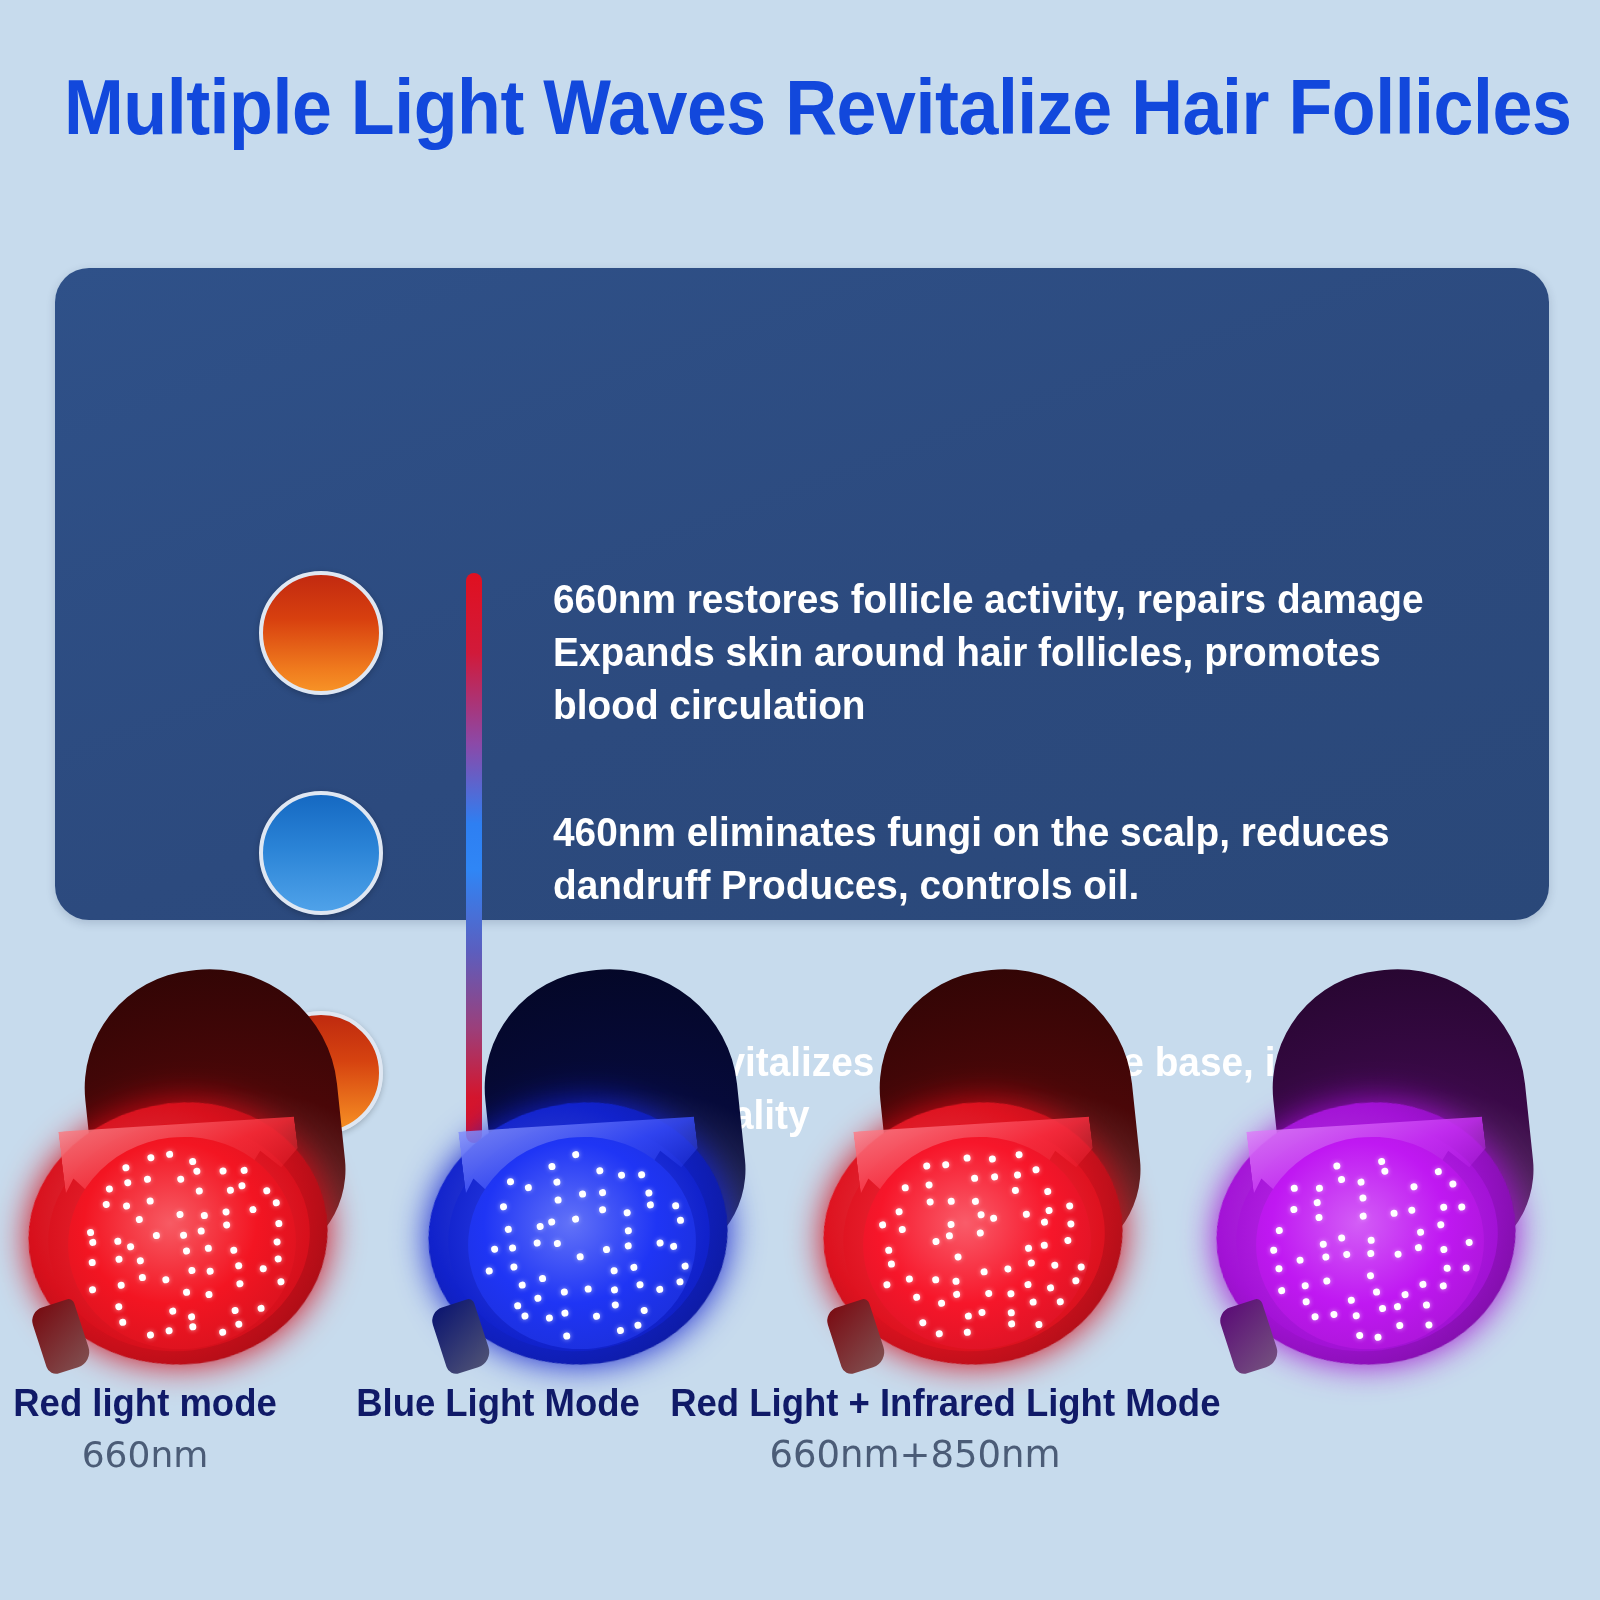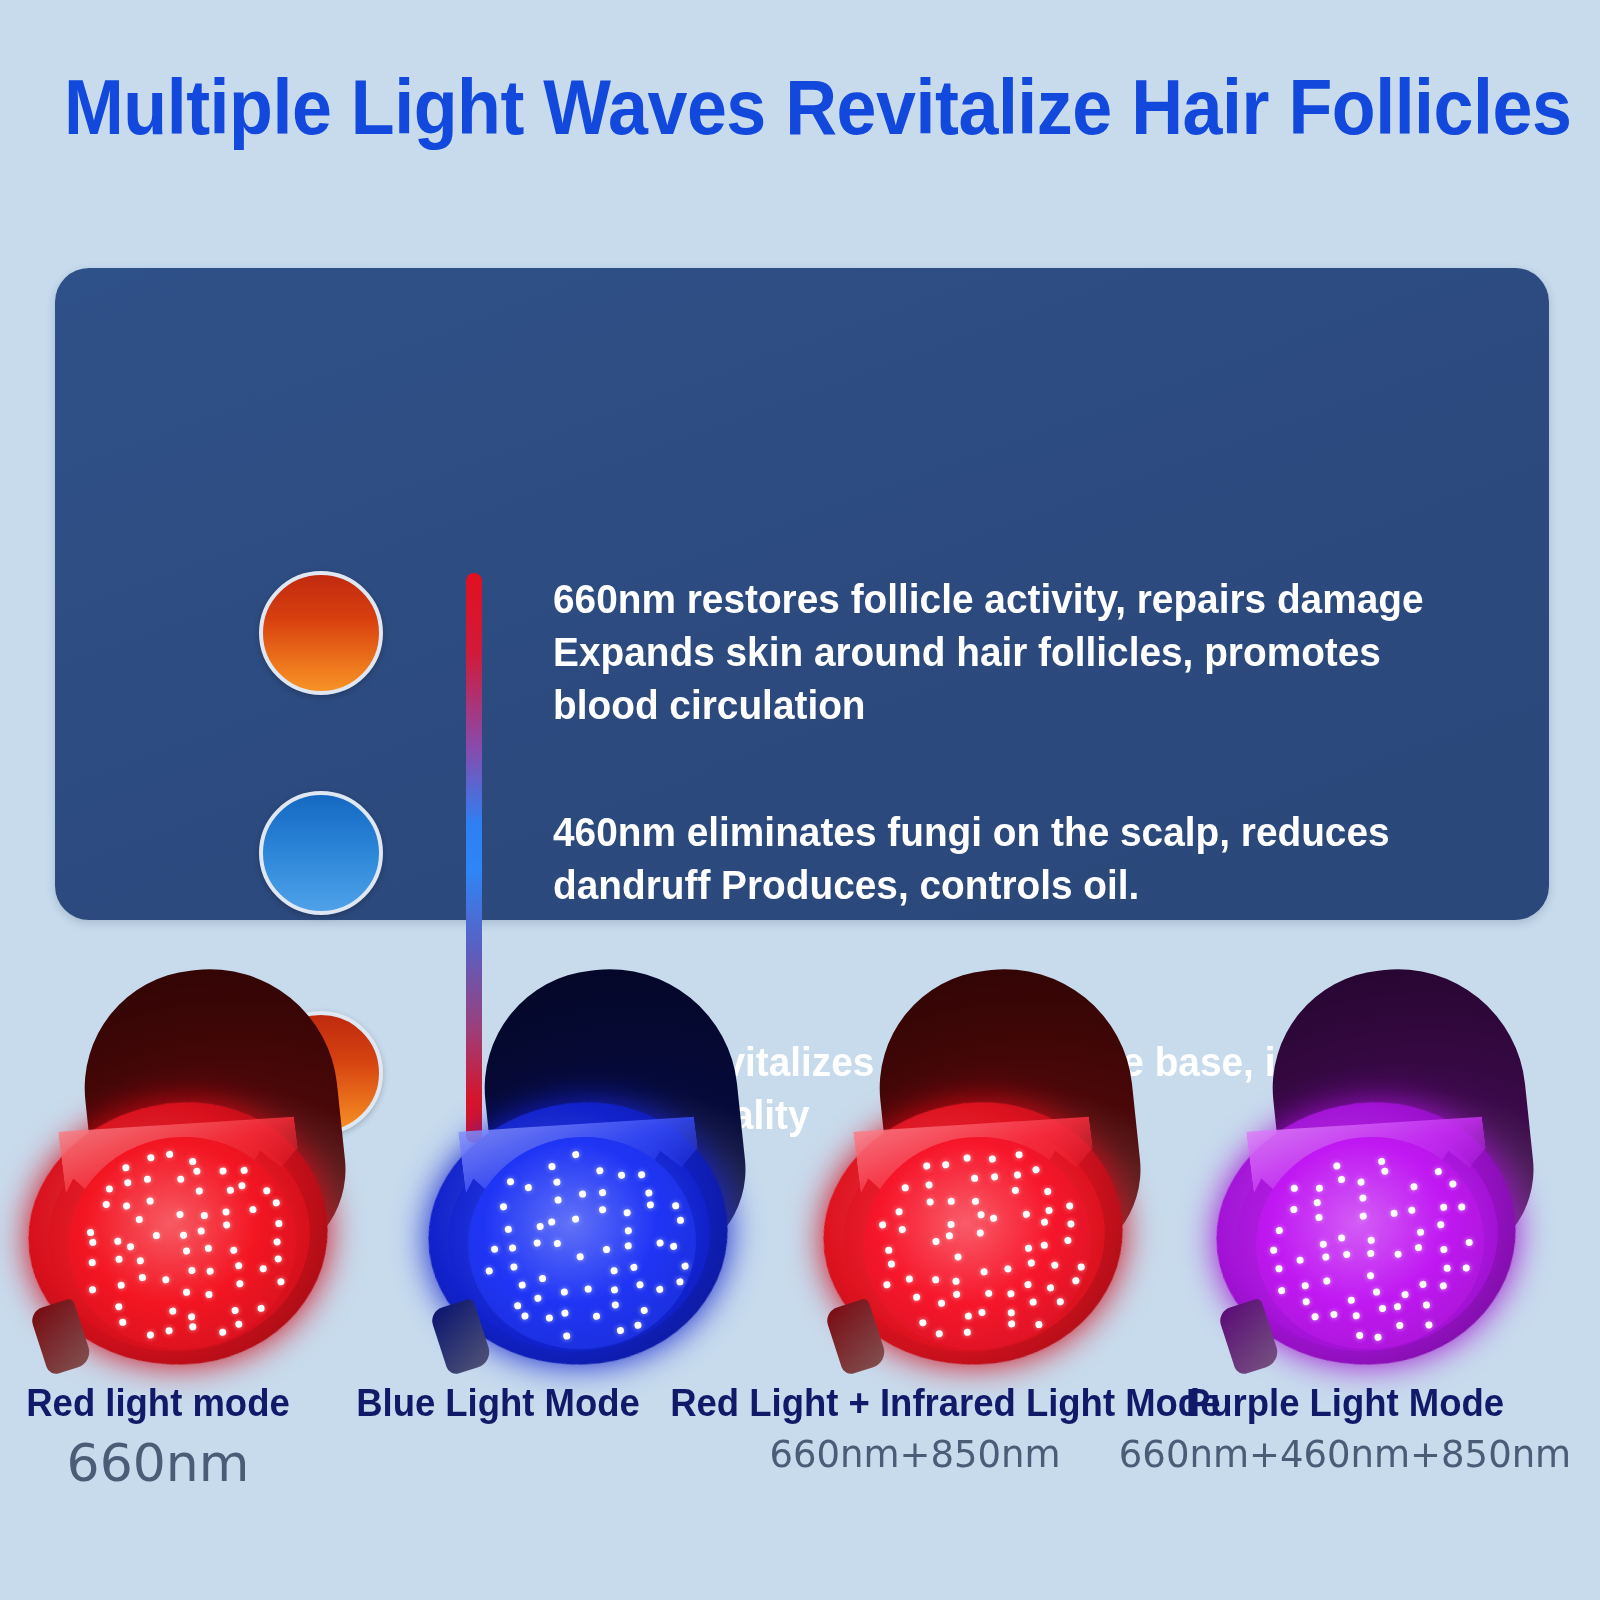--- a/index.html
+++ b/index.html
@@ -197,38 +197,38 @@
     position: absolute;
     left: 0;
     top: 1382px;
     width: 1600px;
     height: 130px;
   }
   .label-group {
     position: absolute;
     text-align: center;
   }
-  .label-group.l0 { left: 13px;    width: 290px; }
+  .label-group.l0 { left: 0px;    width: 290px; }
   .label-group.l1 { left: 348px;  width: 300px; }
   .label-group.l2 { left: 660px;  width: 510px; }
   .label-group.l3 { left: 1090px; width: 510px; }
 
   .mode-name {
     font-family: "Liberation Sans Narrow", "Liberation Sans", sans-serif;
     font-size: 38px;
     font-weight: bold;
     color: #101a68;
     white-space: nowrap;
     line-height: 1.15;
     transform: scaleX(0.96);
   }
   .mode-wave {
     margin-top: 8px;
     font-family: "DejaVu Sans", sans-serif;
-    font-size: 52px;
+    font-size: 36px;
     font-weight: normal;
     color: #4b5c77;
     white-space: nowrap;
     line-height: 1.15;
   }
   .label-group.l2 .mode-wave,
   .label-group.l3 .mode-wave { font-size: 37px; }
 </style>
 </head>
 <body>
@@ -542,17 +542,13 @@
 
   <div class="label-group l1">
     <div class="mode-name">Blue Light Mode</div>
   </div>
 
   <div class="label-group l2">
     <div class="mode-name">Red Light + Infrared Light Mode</div>
     <div class="mode-wave">660nm+850nm</div>
   </div>
 
-  <div class="label-group l3">
-    <div class="mode-name">Purple Light Mode</div>
-    <div class="mode-wave">660nm+460nm+850nm</div>
-  </div>
 </div>
 
 </body></html>

